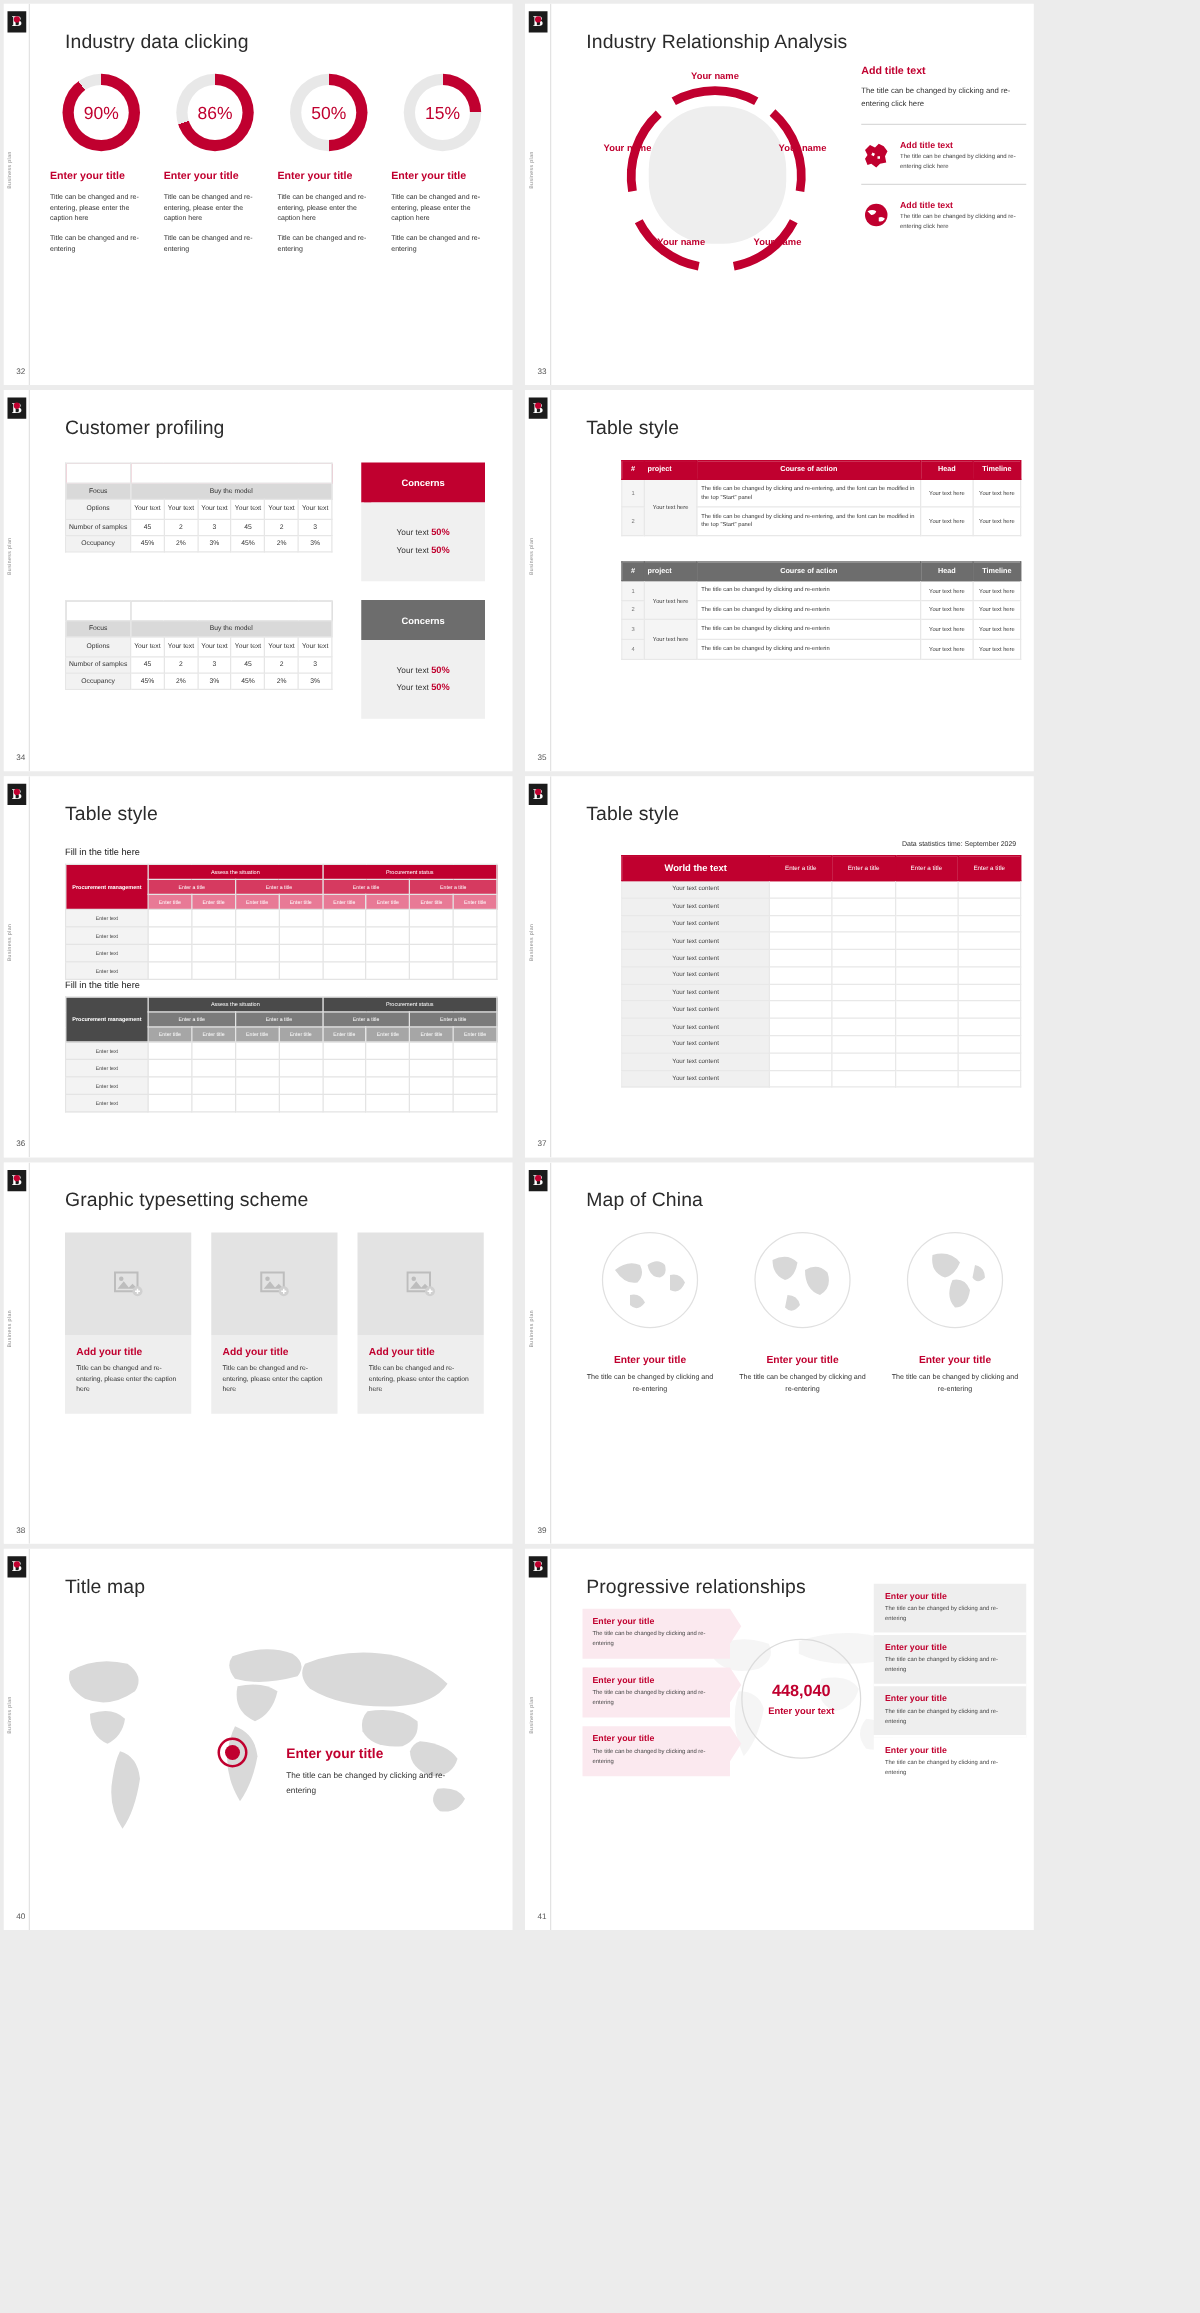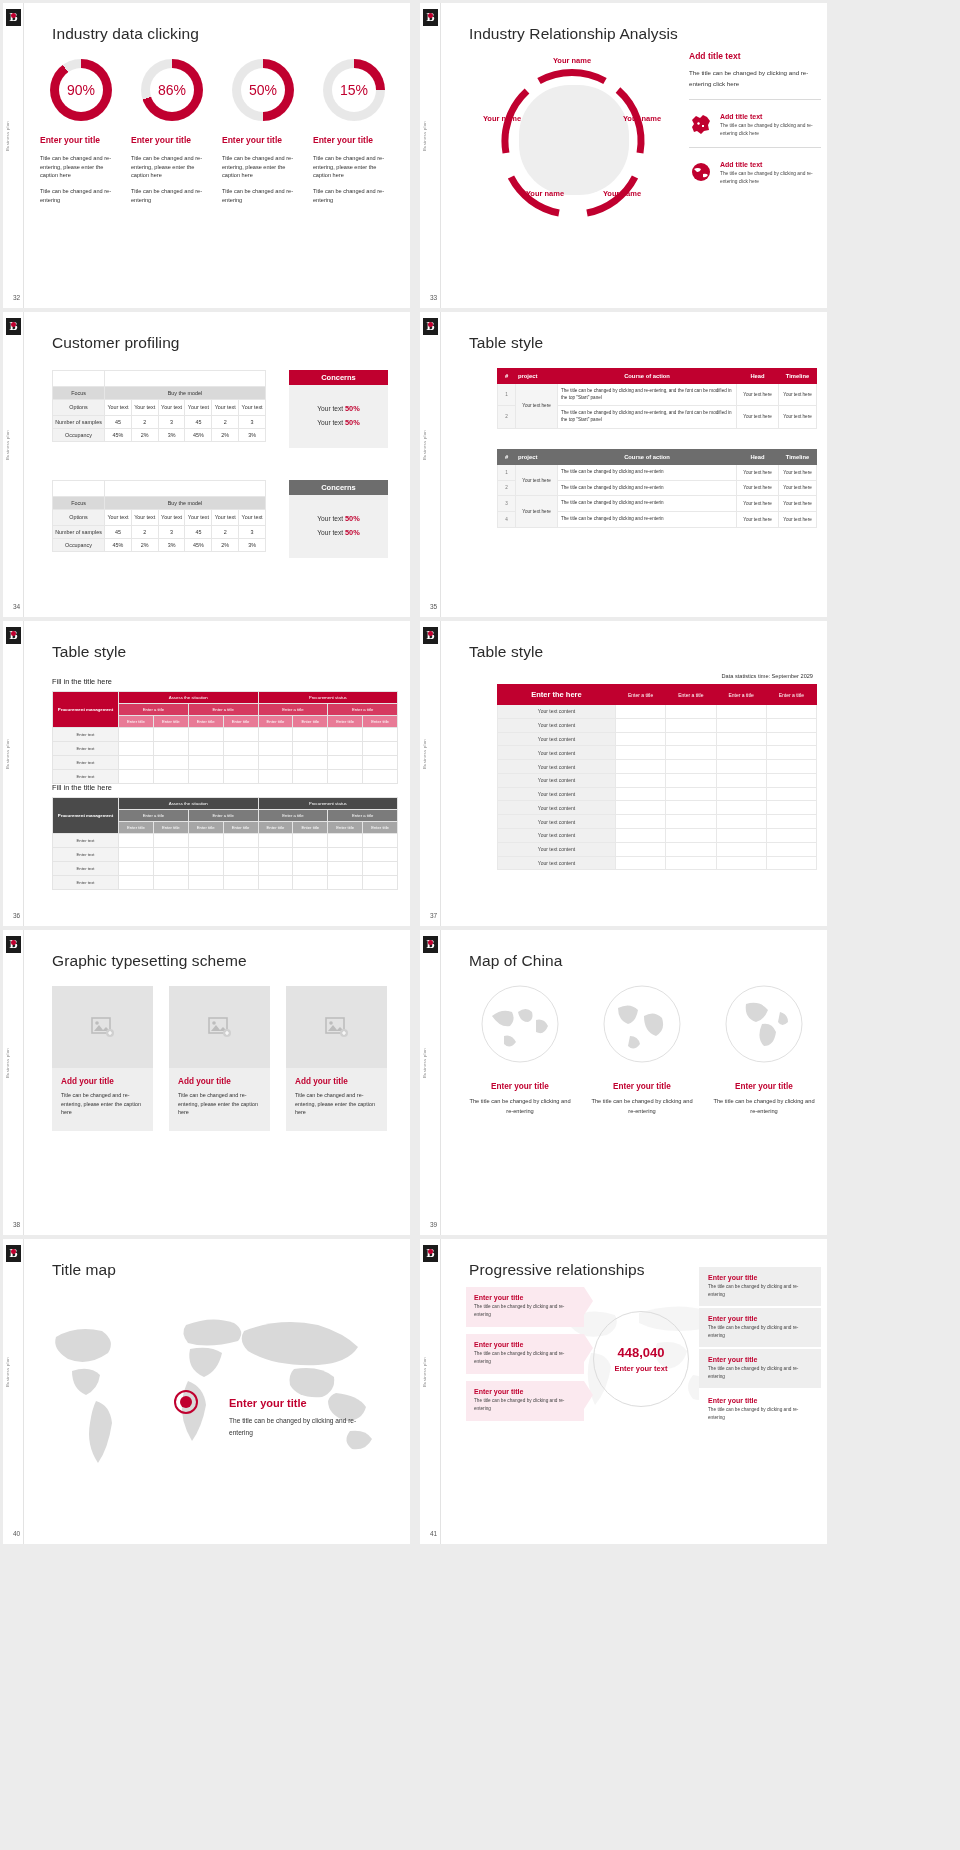--- a/index.html
+++ b/index.html
@@ -97,21 +97,21 @@
   }
   .cp-tbl .sub td { background: #d9d9d9; color: #333; padding: 3px 0; text-align: center; }
   .cp-tbl td { border: 1px solid #e6e6e6; text-align: center; padding: 3px 1px; background: #fff; color: #333; }
   .cp-tbl .lab { background: #f2f2f2; }
   .cp-tbl .opt td { padding: 4px 1px; line-height: 1.25; }
 
   .concern {
     position: absolute; width: 99px;
   }
   .concern .cap {
-    height: 15px; color: #fff; font-size: 7.5px; font-weight: bold;
+    height: 32px; color: #fff; font-size: 7.5px; font-weight: bold;
     display: flex; align-items: center; justify-content: center;
   }
   .concern .tail {
     width: 0; height: 0; border-left: 6px solid transparent; border-top: 6px solid #c0002f;
     margin-left: 2px;
   }
   .concern .box {
     background: #f0f0f0; padding: 14px 0 16px 0; text-align: center;
     margin-top: -6px;
   }
@@ -647,21 +647,21 @@
     <div class="rail"></div>
     <div class="logo">B<span class="dot"></span></div>
     <div class="vlabel">Business plan</div>
     <div class="pagenum">37</div>
     <div class="body">
       <div class="title">Table style</div>
       <div class="stat-time" style="top:52px;">Data statistics time: September 2029</div>
       <table class="t37" style="top:63px;">
         <tbody>
             <tr class="hr" style="background:#c0002f;">
-          <td class="namecol" style="background:#c0002f;border-color:#c0002f;color:#fff;font-size:7.5px;font-weight:bold;">Enter the here</td>
+          <td class="namecol" style="background:#c0002f;border-color:#c0002f;color:#fff;font-size:7.5px;font-weight:bold;">World the text</td>
           <td style="border-color:#c0002f;color:#fff;">Enter a title</td>
           <td style="border-color:#c0002f;color:#fff;">Enter a title</td>
           <td style="border-color:#c0002f;color:#fff;">Enter a title</td>
           <td style="border-color:#c0002f;color:#fff;">Enter a title</td>
         </tr>
         <tr>
               <td class="namecol">Your text content</td>
               <td></td>
               <td></td>
               <td></td>

